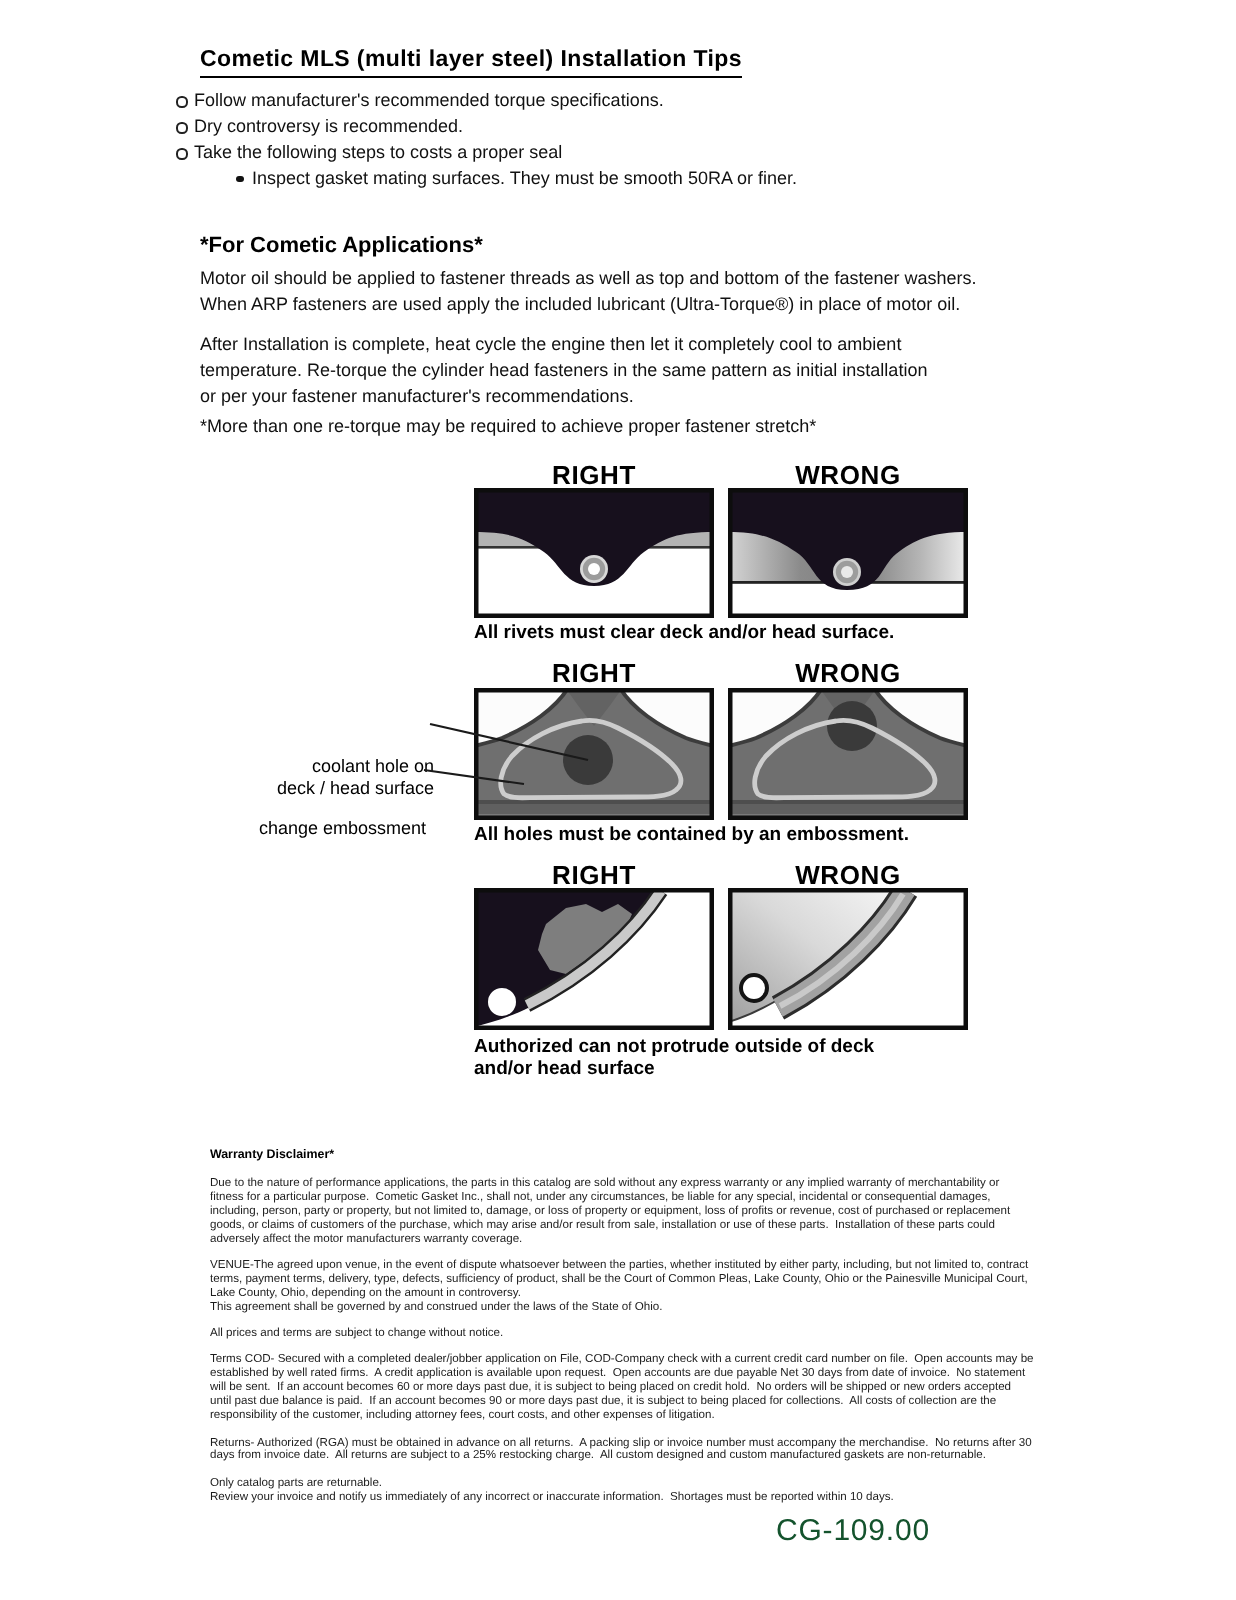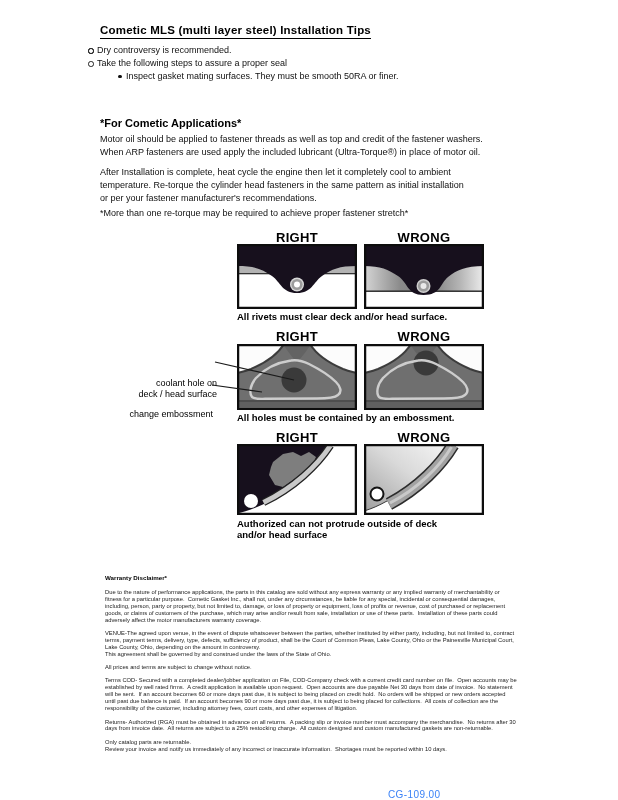--- a/index.html
+++ b/index.html
@@ -27,36 +27,36 @@
   .cap1{left:237px;top:311px;}
   .cap2{left:237px;top:412px;}
   .cap3{left:237px;top:518px;width:220px;}
   .ann{font-size:9px;line-height:10.5px;text-align:right;color:#000;white-space:pre-wrap;margin-top:32px;}
   .ann1{left:105px;top:346px;width:112px;}
   .ann2{left:105px;top:377px;width:108px;}
   .pnl{position:absolute;display:block;}
   .legal{left:105px;top:575px;width:412px;font-size:5.8px;line-height:6.9px;color:#1c1c1c;}
   .lg-h{font-size:6.2px;font-weight:bold;margin:0 0 7px 0;color:#000;}
   .lg-p{margin:0 0 6.5px 0;white-space:pre-wrap;}
-  .page-code{left:388px;top:757px;font-size:10px;color:#3b82f6;letter-spacing:.4px;margin-top:32px;}
+  .page-code{left:388px;top:757px;font-size:15px;color:#14532d;letter-spacing:.4px;}
 </style>
 </head>
 <body>
 
 <div class="abs page-title">Cometic MLS (multi layer steel) Installation Tips</div>
 
 <div class="abs bullets">
-  <div class="b-line"><span class="marker-o"></span></div>
+  <div class="b-line"><span class="marker-o"></span><span>Follow manufacturer's recommended torque specifications.</span></div>
   <div class="b-line"><span class="marker-o"></span><span>Dry controversy is recommended.</span></div>
-  <div class="b-line"><span class="marker-o"></span><span>Take the following steps to assure a proper seal</span></div>
+  <div class="b-line"><span class="marker-o"></span><span>Take the following steps to costs a proper seal</span></div>
   <div class="sub-line"><span class="marker-dot"></span><span>Inspect gasket mating surfaces.  They must be smooth 50RA or finer.</span></div>
 </div>
 
 <div class="abs h-diesel">*For Cometic Applications*</div>
-<div class="abs para p1">Motor oil should be applied to fastener threads as well as top and credit of the fastener washers.
+<div class="abs para p1">Motor oil should be applied to fastener threads as well as top and bottom of the fastener washers.
 When ARP fasteners are used apply the included lubricant (Ultra-Torque®) in place of motor oil.</div>
 <div class="abs para p2">After Installation is complete, heat cycle the engine then let it completely cool to ambient
 temperature. Re-torque the cylinder head fasteners in the same pattern as initial installation
 or per your fastener manufacturer's recommendations.</div>
 <div class="abs para note">*More than one re-torque may be required to achieve proper fastener stretch*</div>
 
 <div class="abs dg-label" style="left:237px;top:230px;">RIGHT</div>
 <div class="abs dg-label" style="left:364px;top:230px;">WRONG</div>
 
 <svg class="pnl" style="left:237px;top:244px;" width="120" height="65" viewBox="0 0 120 65">

